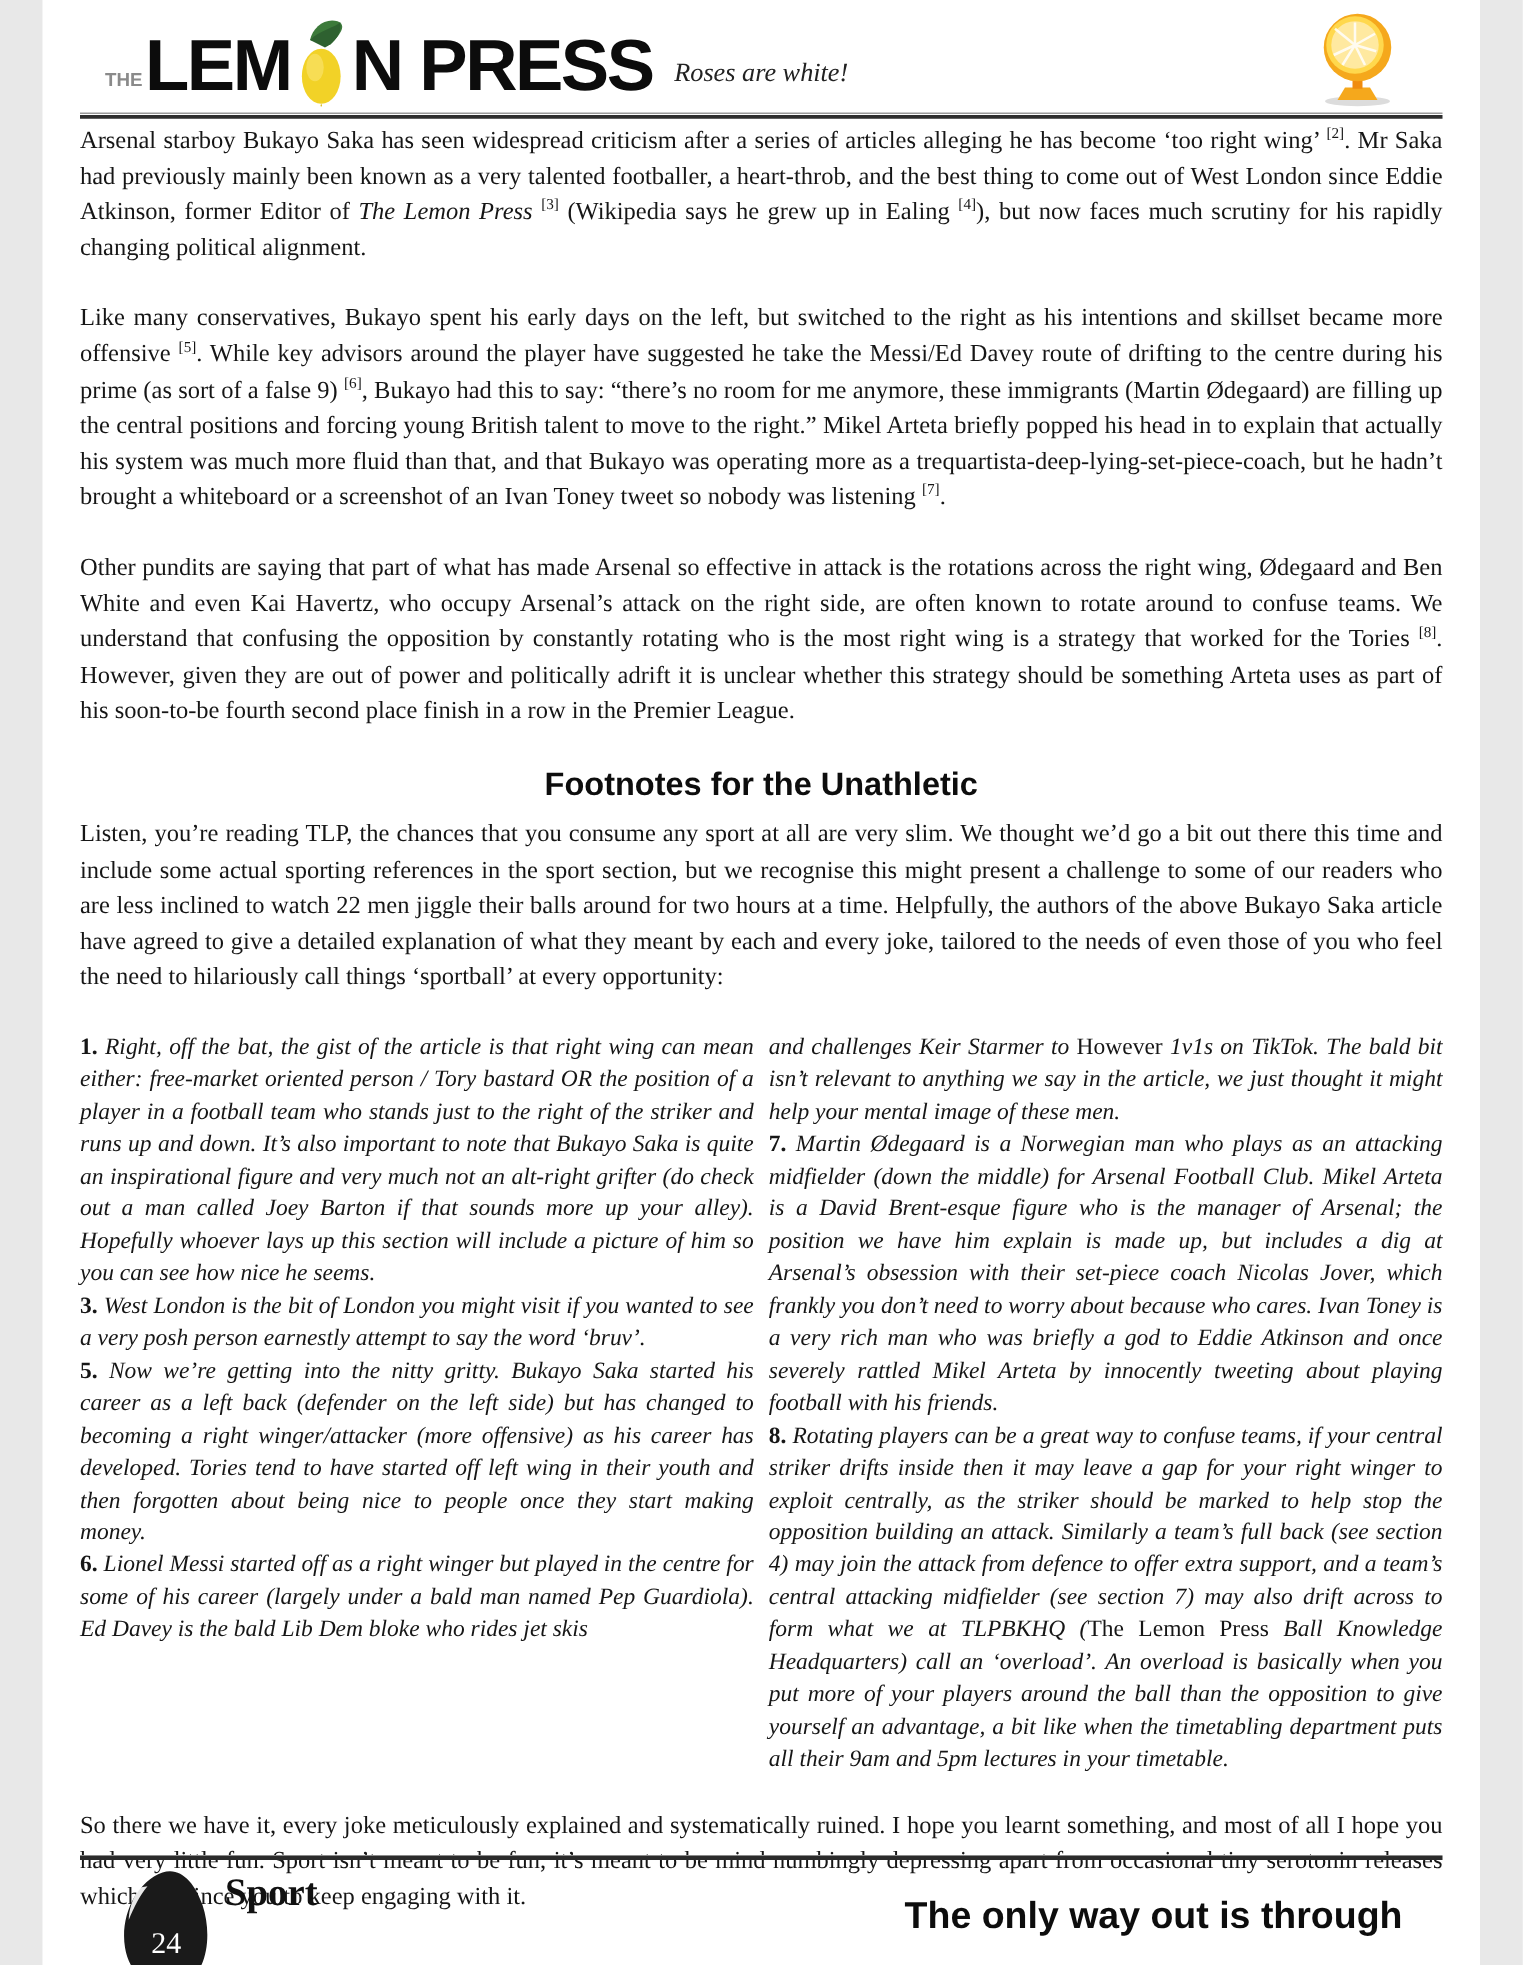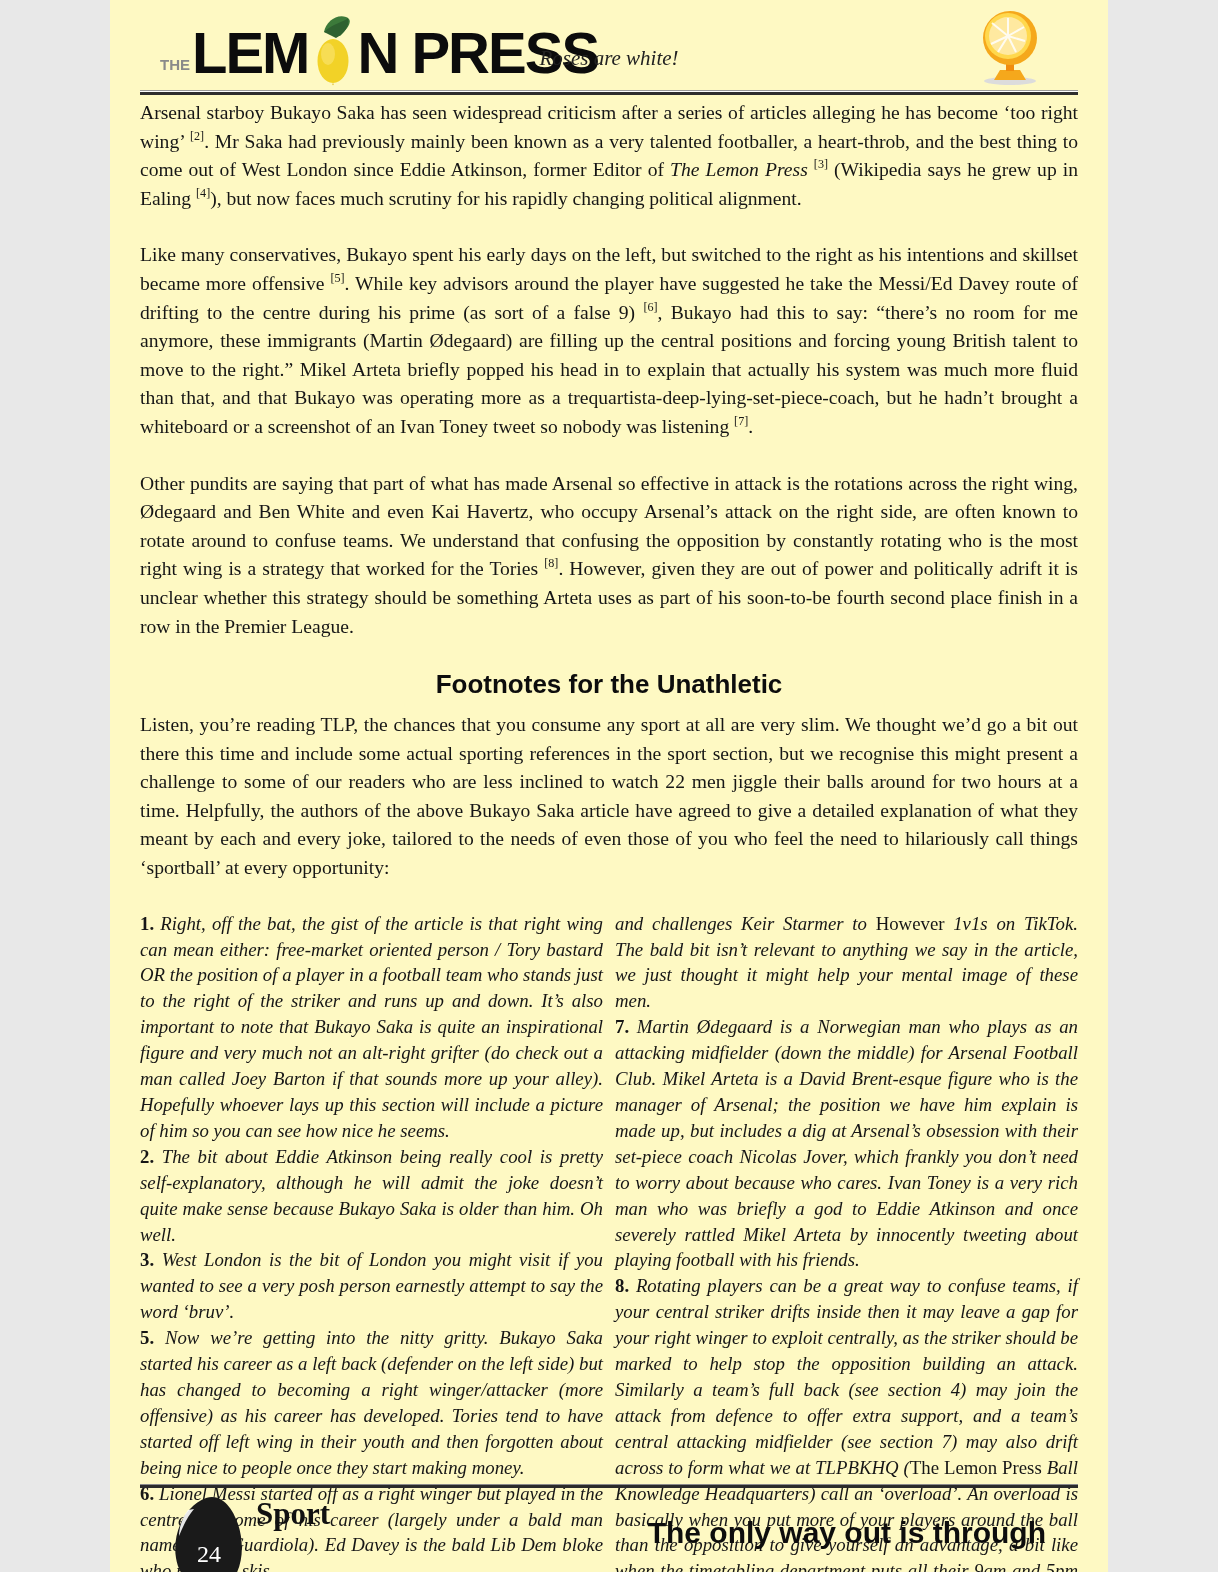--- a/index.html
+++ b/index.html
@@ -1,21 +1,21 @@
 <!DOCTYPE html>
 <html><head>
 <meta charset="utf-8">
 <style>
   * { box-sizing: border-box; }
   html,body { margin:0; padding:0; background:#e8e8e8; }
   .page {
     position: relative;
-    width: 998px; height: 1572px;
+    width: 1150px; height: 1572px;
     margin: 0 auto;
-    background: #fef9c3;
+    background: #ffffff;
     color: #161616;
     font-family: "Liberation Serif", serif;
     overflow: hidden;
   }
   .inner { padding: 0 30px; }
 
   
   .header { position: relative; height: 90px; }
   .masthead { position:absolute; left: 50px; top: 16px; display:flex; align-items:flex-end; }
   .masthead .the {
@@ -128,21 +128,20 @@
     <p class="para">Arsenal starboy Bukayo Saka has seen widespread criticism after a series of articles alleging he has become ‘too right wing’ <sup>[2]</sup>. Mr Saka had previously mainly been known as a very talented footballer, a heart-throb, and the best thing to come out of West London since Eddie Atkinson, former Editor of <i>The Lemon Press</i> <sup>[3]</sup> (Wikipedia says he grew up in Ealing <sup>[4]</sup>), but now faces much scrutiny for his rapidly changing political alignment.</p>
     <p class="para">Like many conservatives, Bukayo spent his early days on the left, but switched to the right as his intentions and skillset became more offensive <sup>[5]</sup>. While key advisors around the player have suggested he take the Messi/Ed Davey route of drifting to the centre during his prime (as sort of a false 9) <sup>[6]</sup>, Bukayo had this to say: “there’s no room for me anymore, these immigrants (Martin Ødegaard) are filling up the central positions and forcing young British talent to move to the right.” Mikel Arteta briefly popped his head in to explain that actually his system was much more fluid than that, and that Bukayo was operating more as a trequartista-deep-lying-set-piece-coach, but he hadn’t brought a whiteboard or a screenshot of an Ivan Toney tweet so nobody was listening <sup>[7]</sup>.</p>
     <p class="para">Other pundits are saying that part of what has made Arsenal so effective in attack is the rotations across the right wing, Ødegaard and Ben White and even Kai Havertz, who occupy Arsenal’s attack on the right side, are often known to rotate around to confuse teams. We understand that confusing the opposition by constantly rotating who is the most right wing is a strategy that worked for the Tories <sup>[8]</sup>. However, given they are out of power and politically adrift it is unclear whether this strategy should be something Arteta uses as part of his soon-to-be fourth second place finish in a row in the Premier League.</p>
 
     <h2 class="section-heading">Footnotes for the Unathletic</h2>
     <p class="para">Listen, you’re reading TLP, the chances that you consume any sport at all are very slim. We thought we’d go a bit out there this time and include some actual sporting references in the sport section, but we recognise this might present a challenge to some of our readers who are less inclined to watch 22 men jiggle their balls around for two hours at a time. Helpfully, the authors of the above Bukayo Saka article have agreed to give a detailed explanation of what they meant by each and every joke, tailored to the needs of even those of you who feel the need to hilariously call things ‘sportball’ at every opportunity:</p>
 
     <div class="columns">
       <div class="col">
         <div class="footnote"><span class="fn-num">1.</span> <span>Right, off the bat, the gist of the article is that right wing can mean either: free-market oriented person / Tory bastard OR the position of a player in a football team who stands just to the right of the striker and runs up and down. It’s also important to note that Bukayo Saka is quite an inspirational figure and very much not an alt-right grifter (do check out a man called Joey Barton if that sounds more up your alley). Hopefully whoever lays up this section will include a picture of him so you can see how nice he seems.</span></div>
-        <div class="footnote"><span class="fn-num">2.</span> <span>The bit about Eddie Atkinson being really cool is pretty self-explanatory, although he will admit the joke doesn’t quite make sense because Bukayo Saka is older than him. Oh well.</span></div>
         <div class="footnote"><span class="fn-num">3.</span> <span>West London is the bit of London you might visit if you wanted to see a very posh person earnestly attempt to say the word ‘bruv’.</span></div>
         <div class="footnote"><span class="fn-num">5.</span> <span>Now we’re getting into the nitty gritty. Bukayo Saka started his career as a left back (defender on the left side) but has changed to becoming a right winger/attacker (more offensive) as his career has developed. Tories tend to have started off left wing in their youth and then forgotten about being nice to people once they start making money.</span></div>
         <div class="footnote"><span class="fn-num">6.</span> <span>Lionel Messi started off as a right winger but played in the centre for some of his career (largely under a bald man named Pep Guardiola). Ed Davey is the bald Lib Dem bloke who rides jet skis</span></div>
       </div>
       <div class="col">
         <div class="footnote"><span>and challenges Keir Starmer to <span class="roman">However</span> 1v1s on TikTok. The bald bit isn’t relevant to anything we say in the article, we just thought it might help your mental image of these men.</span></div>
         <div class="footnote"><span class="fn-num">7.</span> <span>Martin Ødegaard is a Norwegian man who plays as an attacking midfielder (down the middle) for Arsenal Football Club. Mikel Arteta is a David Brent-esque figure who is the manager of Arsenal; the position we have him explain is made up, but includes a dig at Arsenal’s obsession with their set-piece coach Nicolas Jover, which frankly you don’t need to worry about because who cares. Ivan Toney is a very rich man who was briefly a god to Eddie Atkinson and once severely rattled Mikel Arteta by innocently tweeting about playing football with his friends.</span></div>
         <div class="footnote"><span class="fn-num">8.</span> <span>Rotating players can be a great way to confuse teams, if your central striker drifts inside then it may leave a gap for your right winger to exploit centrally, as the striker should be marked to help stop the opposition building an attack. Similarly a team’s full back (see section 4) may join the attack from defence to offer extra support, and a team’s central attacking midfielder (see section 7) may also drift across to form what we at TLPBKHQ (<span class="roman">The Lemon Press</span> Ball Knowledge Headquarters) call an ‘overload’. An overload is basically when you put more of your players around the ball than the opposition to give yourself an advantage, a bit like when the timetabling department puts all their 9am and 5pm lectures in your timetable.</span></div>
       </div>
     </div>

